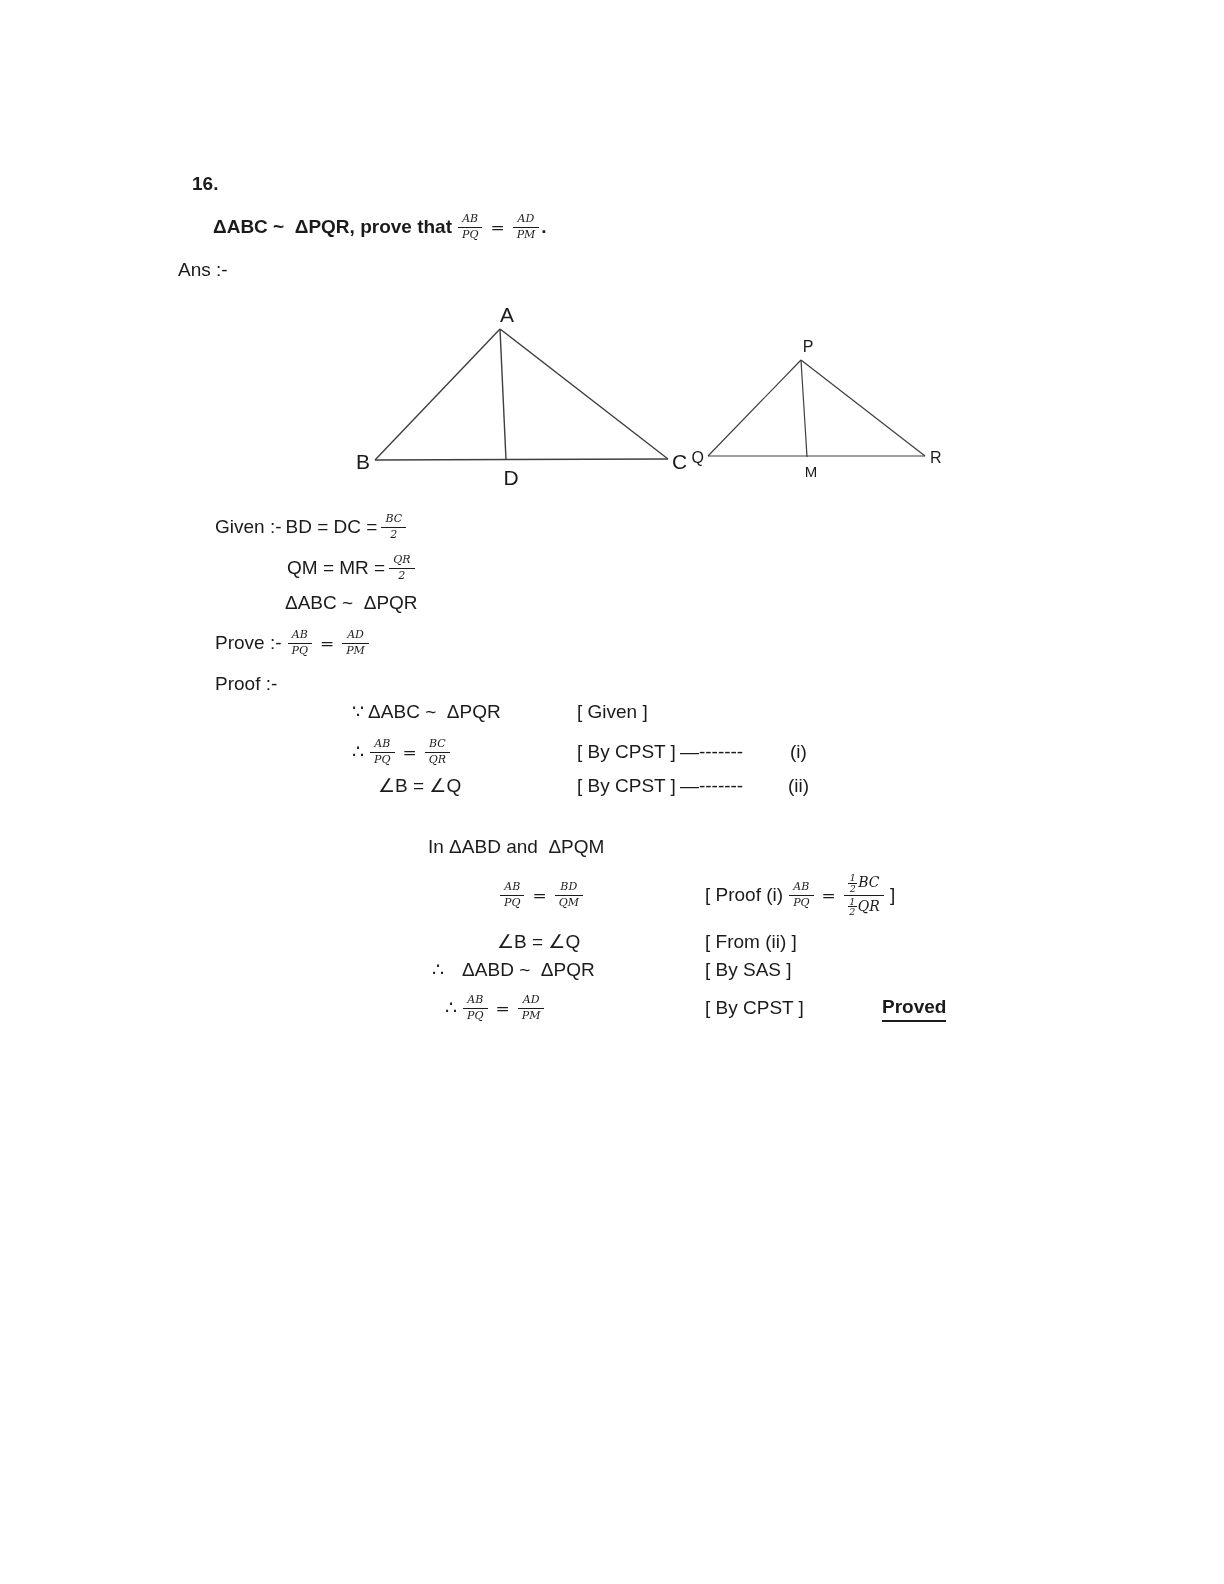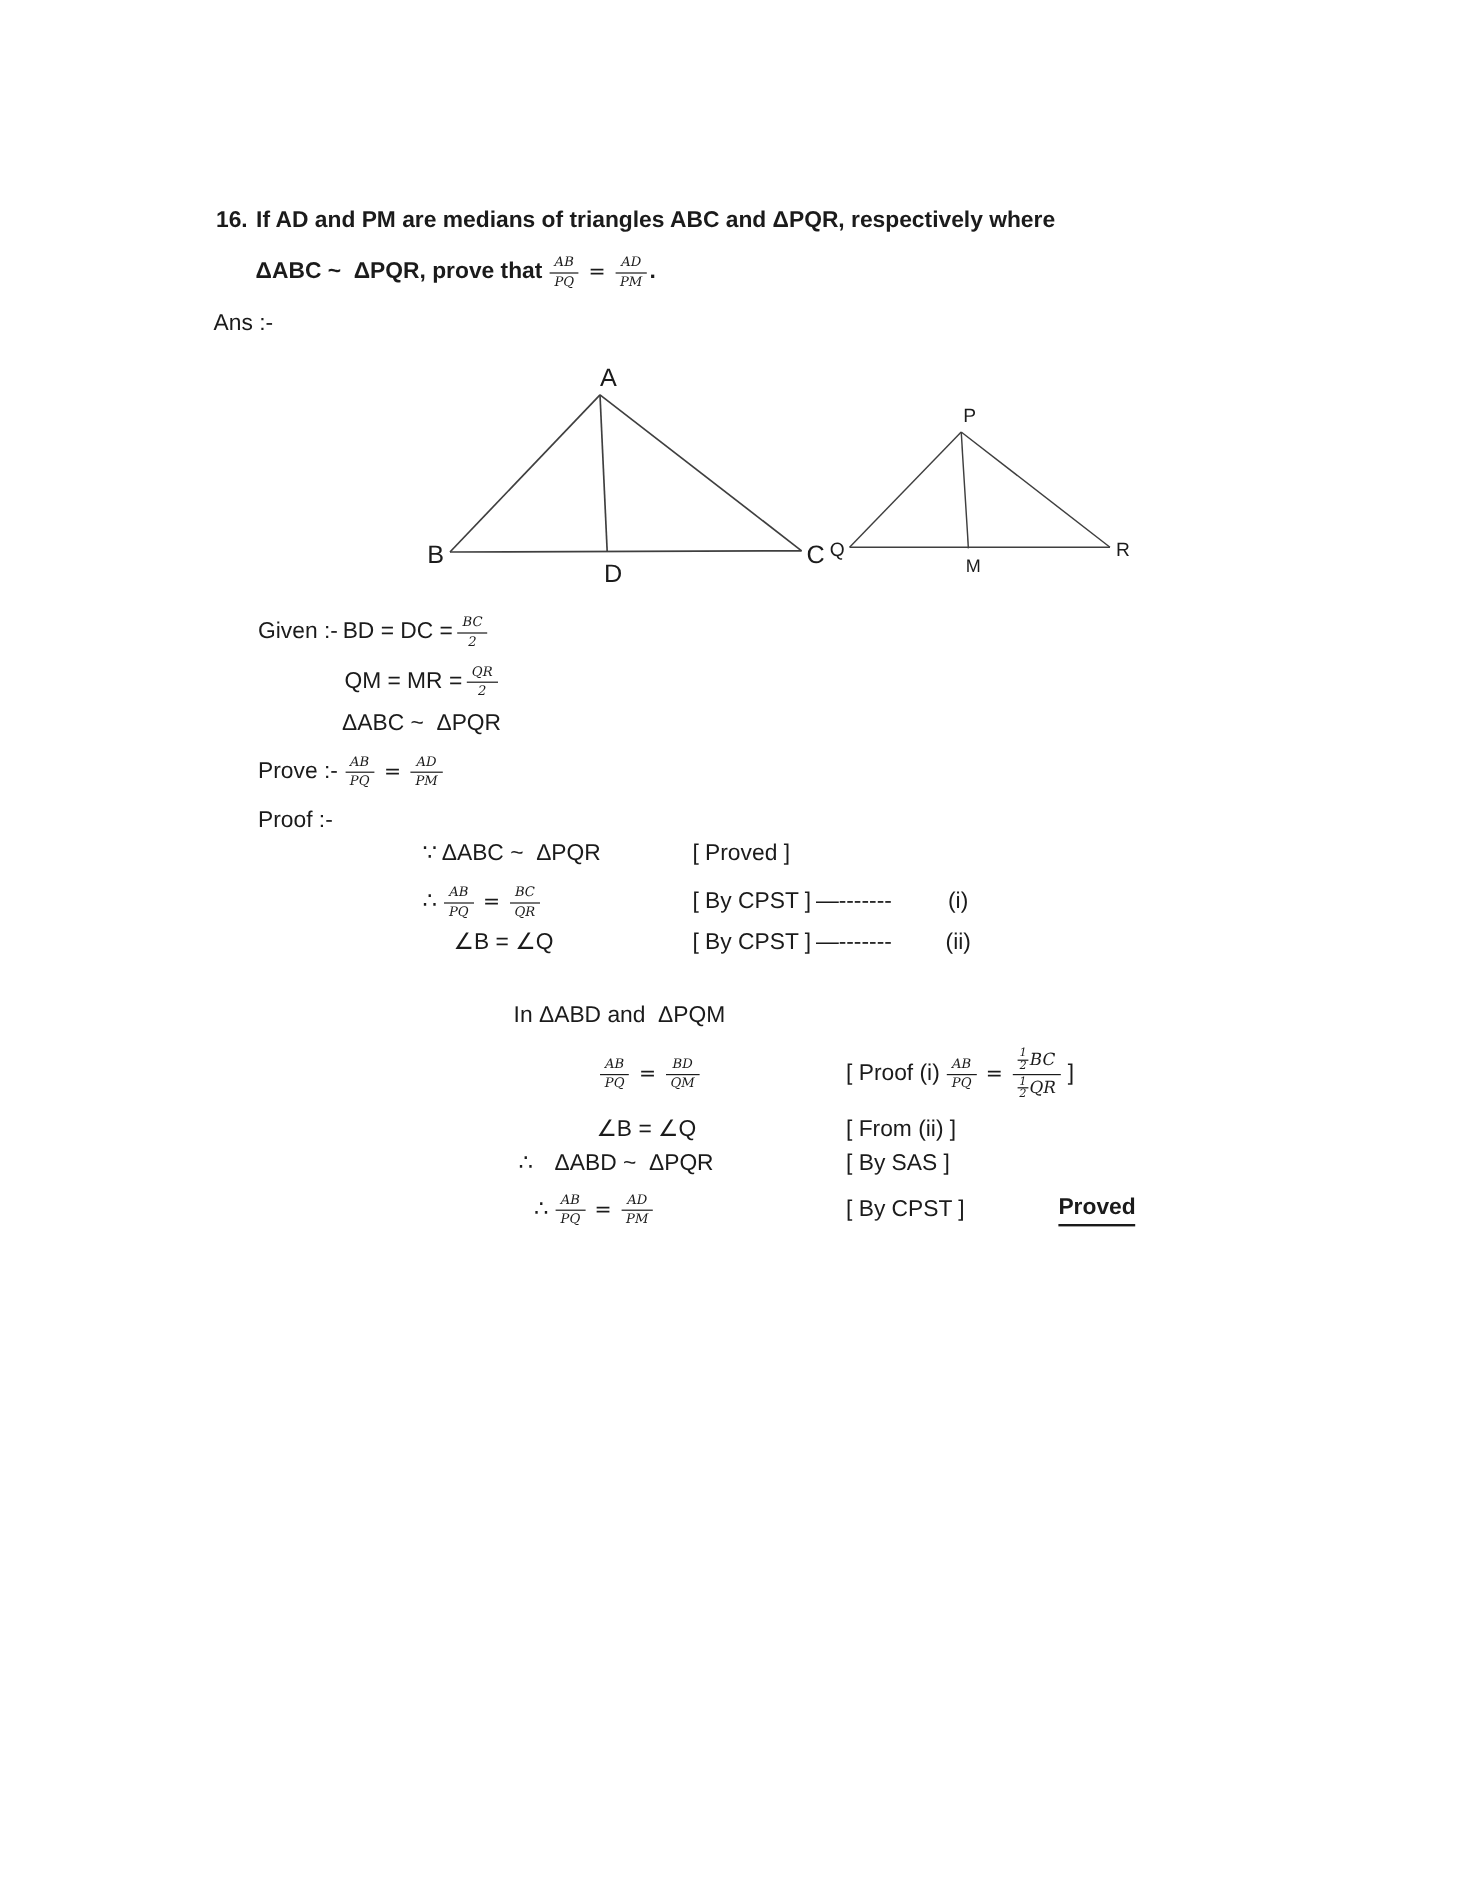--- a/index.html
+++ b/index.html
@@ -43,23 +43,22 @@
   .proved{
     font-weight:bold;border-bottom:2.2px solid var(--text-color);padding-bottom:1px;margin-left:24px;
   }
   svg text{
     font-family:"Liberation Sans",sans-serif;fill:var(--text-color);font-style:normal;
   }
 </style>
 </head>
 <body>
 
-<div class="abs row fs19" style="left:180px;top:172px;width:850px;align-items:center;column-gap:7px">
+<div class="abs row fs19" style="left:192px;top:172px;width:850px;align-items:center;column-gap:7px">
   <span class="bold t">16.</span>
-  <span class="bold t">If AD and PM are medians of triangles ABC and ΔPQR, respectively where</span>
 </div>
 
 <div class="abs row h46 gap6" style="left:213px;top:204px">
   <span class="bold t fs19">ΔABC ~  ΔPQR, prove that</span>
   <span class="frac">
     <span class="num">AB</span>
     <span class="den">PQ</span>
   </span>
   <span class="mathsym">=</span>
   <span class="frac">
@@ -127,21 +126,21 @@
     <span class="den">PM</span>
   </span>
 </div>
 
 <div class="abs fs19 t" style="left:215px;top:672px">Proof :-</div>
 
 <div class="abs row gap8" style="left:352px;top:700px">
   <span class="fs19 t">∵</span>
   <span class="fs19 t">ΔABC ~  ΔPQR</span>
 </div>
-<div class="abs fs19 t" style="left:577px;top:700px">[ Proved ]</div>
+<div class="abs fs19 t" style="left:577px;top:700px">[ Given ]</div>
 
 <div class="abs row h46 gap6" style="left:352px;top:729px">
   <span class="fs19 t">∴</span>
   <span class="frac">
     <span class="num">AB</span>
     <span class="den">PQ</span>
   </span>
   <span class="mathsym">=</span>
   <span class="frac">
     <span class="num">BC</span>

